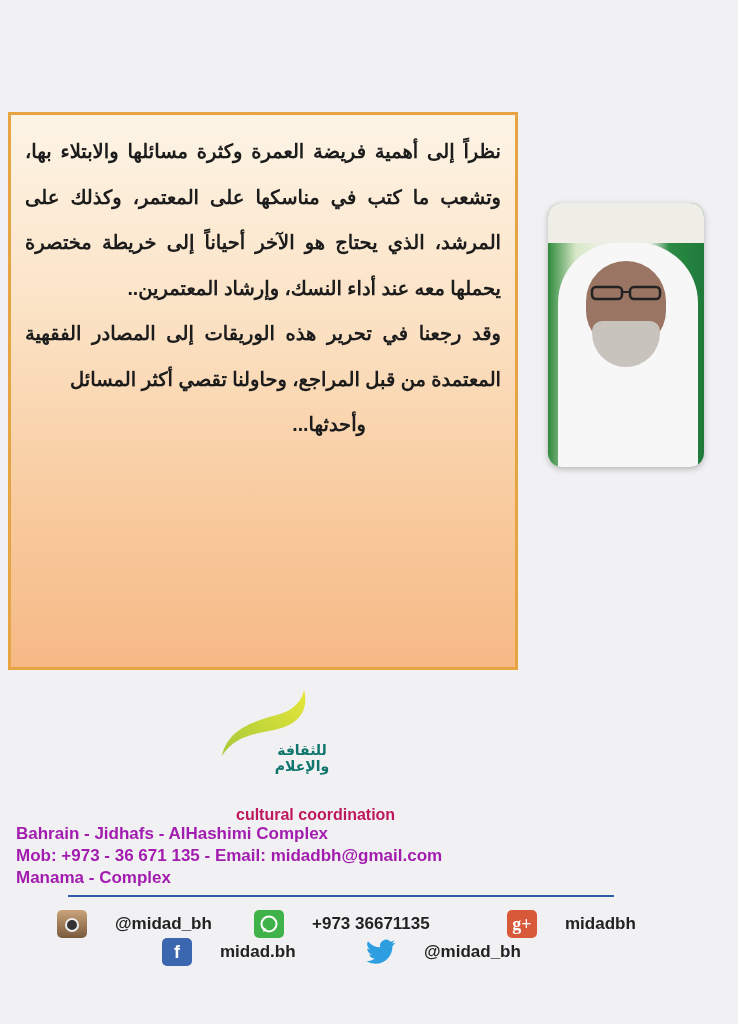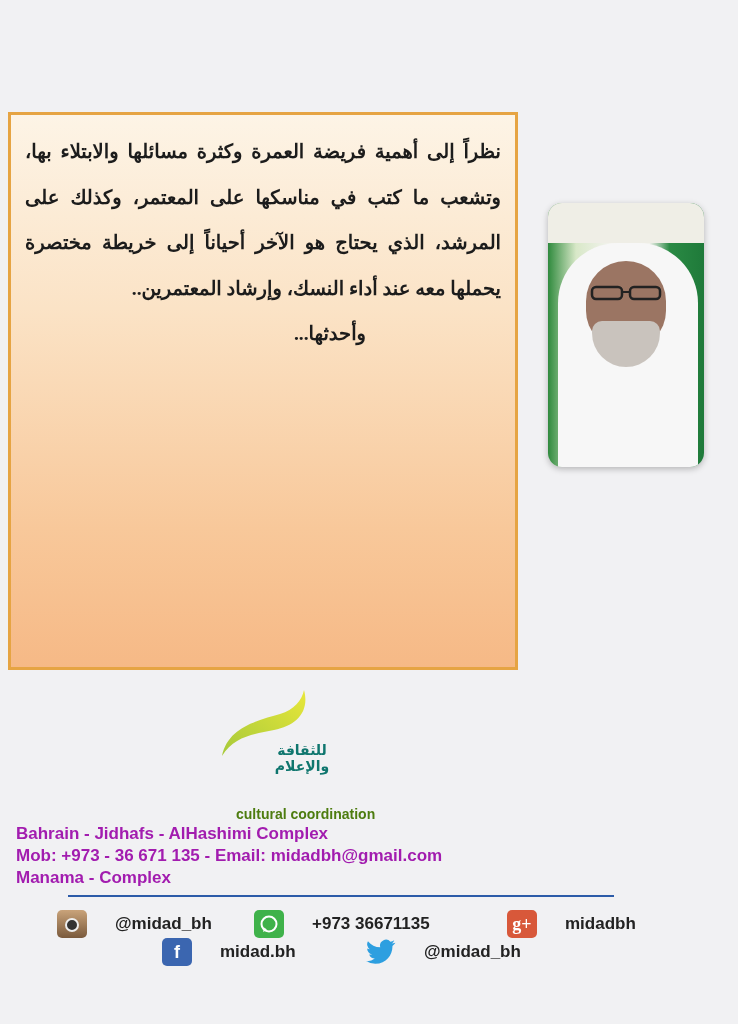--- a/index.html
+++ b/index.html
@@ -11,21 +11,21 @@
   .text-box {
     position:absolute; left:8px; top:112px; width:510px; height:558px;
     border:3px solid #e6a443;
     background:linear-gradient(180deg,#fdf4e6 0%,#fbe3c6 35%,#f8c89a 75%,#f6b986 100%);
     box-sizing:border-box;
     padding:14px 14px 0 14px;
     direction:rtl;
   }
   .text-box p {
     margin:0;
-    font-family:Liberation Serif, serif;
+    font-family:Liberation Sans, sans-serif;
     font-weight:bold;
     font-size:19.5px;
     line-height:45.5px;
     color:#1c1c1c;
     text-align:justify;
     text-align-last:right;
   }
   .text-box p.last { text-align-last:right; padding-right:135px; }
   .photo {
     position:absolute; left:548px; top:203px; width:156px; height:264px;
@@ -59,38 +59,39 @@
     font-family:"Liberation Sans", sans-serif; font-size:32px; font-weight:bold;
     color:#dfe2e6; -webkit-text-stroke:2px #7b8590; letter-spacing:1px;
   }
   .logo-ar-big {
     position:absolute; left:130px; top:66px;
     font-size:36px; font-weight:bold; color:#dfe2e6;
     -webkit-text-stroke:2px #7b8590; direction:rtl;
   }
   .logo-sub {
     position:absolute; left:24px; top:116px;
-    font-family:"Liberation Sans", sans-serif; font-size:14px; font-weight:bold; color:#4d7c0f;
+    font-family:"Liberation Sans", sans-serif; font-size:16px; font-weight:bold; color:#be185d;
   }
   .contact {
     position:absolute; left:16px; width:738px; text-align:left;
     font-family:"Liberation Sans", sans-serif; font-weight:bold; font-size:17px; color:#a21caf;
   }
   .divider {
     position:absolute; left:68px; top:895px; width:546px; height:2px; background:#2c5ba8;
   }
   .social { position:absolute; display:flex; align-items:center; gap:28px;
     font-family:"Liberation Sans", sans-serif; font-weight:bold; font-size:17px; color:#222; }
   .sicon { width:30px; height:28px; border-radius:5px; display:inline-flex; align-items:center; justify-content:center; color:#fff; font-size:18px; font-weight:bold; }
 </style>
 </head>
 <body>
 
 <div class="text-box">
   <p>نظراً إلى أهمية فريضة العمرة وكثرة مسائلها والابتلاء بها، وتشعب ما كتب في مناسكها على المعتمر، وكذلك على المرشد، الذي يحتاج هو الآخر أحياناً إلى خريطة مختصرة يحملها معه عند أداء النسك، وإرشاد المعتمرين..</p>
+  <p>وقد رجعنا في تحرير هذه الوريقات إلى المصادر الفقهية المعتمدة من قبل المراجع، وحاولنا تقصي أكثر المسائل</p>
   <p class="last">وأحدثها...</p>
 </div>
 
 <div class="photo">
   <div class="green-top"></div>
   <div class="hood"></div>
   <div class="face"></div>
   <svg class="glasses" viewBox="0 0 76 16">
     <rect x="4" y="2" width="30" height="12" rx="4" fill="none" stroke="#222" stroke-width="2.5"></rect>
     <rect x="42" y="2" width="30" height="12" rx="4" fill="none" stroke="#222" stroke-width="2.5"></rect>

